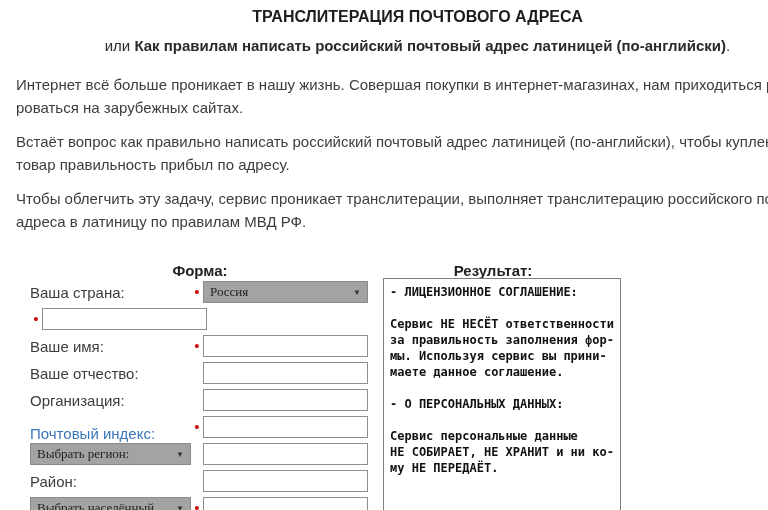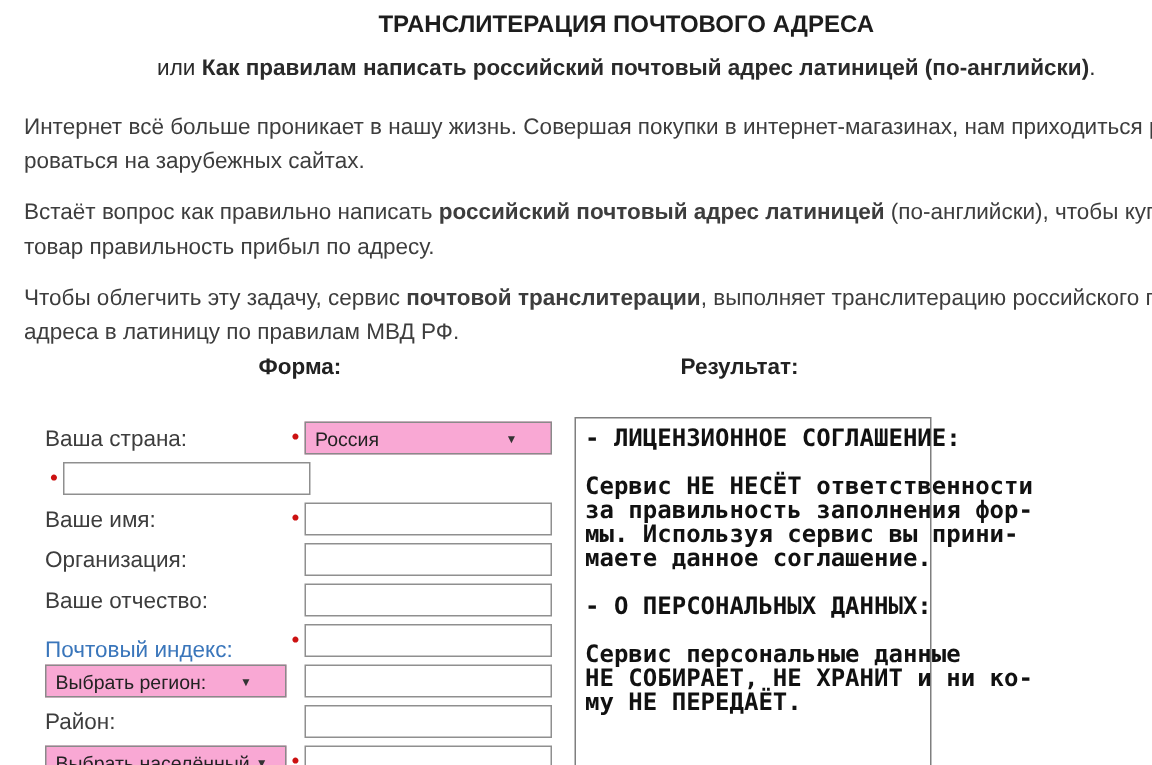--- a/index.html
+++ b/index.html
@@ -34,24 +34,24 @@
   }
   .page-subtitle .b { font-weight: bold; }
   .paragraphs { margin: 19px 0 0 16px; }
   .para { margin: 0 0 11px 0; }
   .para .line {
     white-space: nowrap;
     font-size: 15px;
     line-height: 23px;
     color: #3d3d3d;
   }
-  .para .b { font-weight: bold; }
+  .para .b { font-weight: normal; }
   .col-header {
     position: absolute;
-    top: 236px;
+    top: 262px;
     font-size: 15px;
     line-height: 17px;
     font-weight: bold;
     color: #222;
     text-align: center;
   }
   #form-header  { left: 0;   width: 400px; }
   #result-header{ left: 383px; width: 220px; }
   .form-rows { position: absolute; left: 30px; top: 281px; }
   .row { display: flex; align-items: center; height: 22px; margin-bottom: 5px; }
@@ -74,48 +74,49 @@
     padding: 0 4px;
     font-family: "Liberation Sans", sans-serif;
     font-size: 13px;
     color: #222;
     outline: none;
   }
   .sel {
     box-sizing: border-box;
     height: 22px;
     border: 1px solid #8a8a8a;
-    background: #f9a8d4;
+    background: #a3a3a3;
     display: flex;
     align-items: center;
     justify-content: space-between;
-    padding: 0 22px 0 6px;
+    padding: 0 6px 0 6px;
     font-size: 13px;
     color: #222;
     cursor: default;
     overflow: hidden;
     white-space: nowrap;
+    font-family: Liberation Serif, serif;
   }
   .sel .arrow { font-size: 8px; color: #333; margin-left: 4px; flex: none; }
   .sel-right { width: 165px; }
   .sel-left  { width: 183px; }
   .result-box {
     position: absolute;
     left: 383px; top: 278px;
     width: 238px; height: 260px;
     box-sizing: border-box;
     border: 1px solid #7f7f7f;
     background: #fff;
   }
   .result-box pre {
     margin: 0;
     padding: 5px 0 0 6px;
     font-family: "DejaVu Sans Mono", monospace;
     font-weight: bold;
-    font-size: 16px;
+    font-size: 12px;
     line-height: 16px;
     color: #111;
     white-space: pre;
   }
 </style>
 </head>
 <body>
 
 <div class="viewport">
   <div class="content">
@@ -127,21 +128,21 @@
     <div class="paragraphs">
         <div class="para">
           <div class="line"><span>Интернет всё больше проникает в нашу жизнь. Совершая покупки в интернет-магазинах, нам приходиться регистри-</span></div>
           <div class="line"><span>роваться на зарубежных сайтах.</span></div>
         </div>
         <div class="para">
           <div class="line"><span>Встаёт вопрос как правильно написать </span><span class="b">российский почтовый адрес латиницей</span><span> (по-английски), чтобы купленный</span></div>
           <div class="line"><span>товар правильность прибыл по адресу.</span></div>
         </div>
         <div class="para">
-          <div class="line"><span>Чтобы облегчить эту задачу, сервис </span><span class="b">почтовой транслитерации</span><span>, выполняет транслитерацию российского почтового</span></div>
+          <div class="line"><span>Чтобы облегчить эту задачу, сервис </span><span class="b">проникает транслитерации</span><span>, выполняет транслитерацию российского почтового</span></div>
           <div class="line"><span>адреса в латиницу по правилам МВД РФ.</span></div>
         </div>
       </div>
 
     <div class="col-header" id="form-header">Форма:</div>
     <div class="col-header" id="result-header">Результат:</div>
 
     <div class="form-rows">
         <div class="row">
           <div class="label-area">
@@ -161,28 +162,28 @@
         </div>
         <div class="row">
           <div class="label-area">
             <span class="label">Ваше имя:</span>
           </div>
           <div class="star">•</div>
           <div class="control-area"><input type="text" class="text-input" style=""></div>
         </div>
         <div class="row">
           <div class="label-area">
+            <span class="label">Ваше отчество:</span>
+          </div>
+          <div class="star"></div>
+          <div class="control-area"><input type="text" class="text-input" style=""></div>
+        </div>
+        <div class="row">
+          <div class="label-area">
             <span class="label">Организация:</span>
-          </div>
-          <div class="star"></div>
-          <div class="control-area"><input type="text" class="text-input" style=""></div>
-        </div>
-        <div class="row">
-          <div class="label-area">
-            <span class="label">Ваше отчество:</span>
           </div>
           <div class="star"></div>
           <div class="control-area"><input type="text" class="text-input" style=""></div>
         </div>
         <div class="row">
           <div class="label-area">
             <a class="label-link" href="#">Почтовый индекс:</a>
           </div>
           <div class="star">•</div>
           <div class="control-area"><input type="text" class="text-input" style=""></div>

